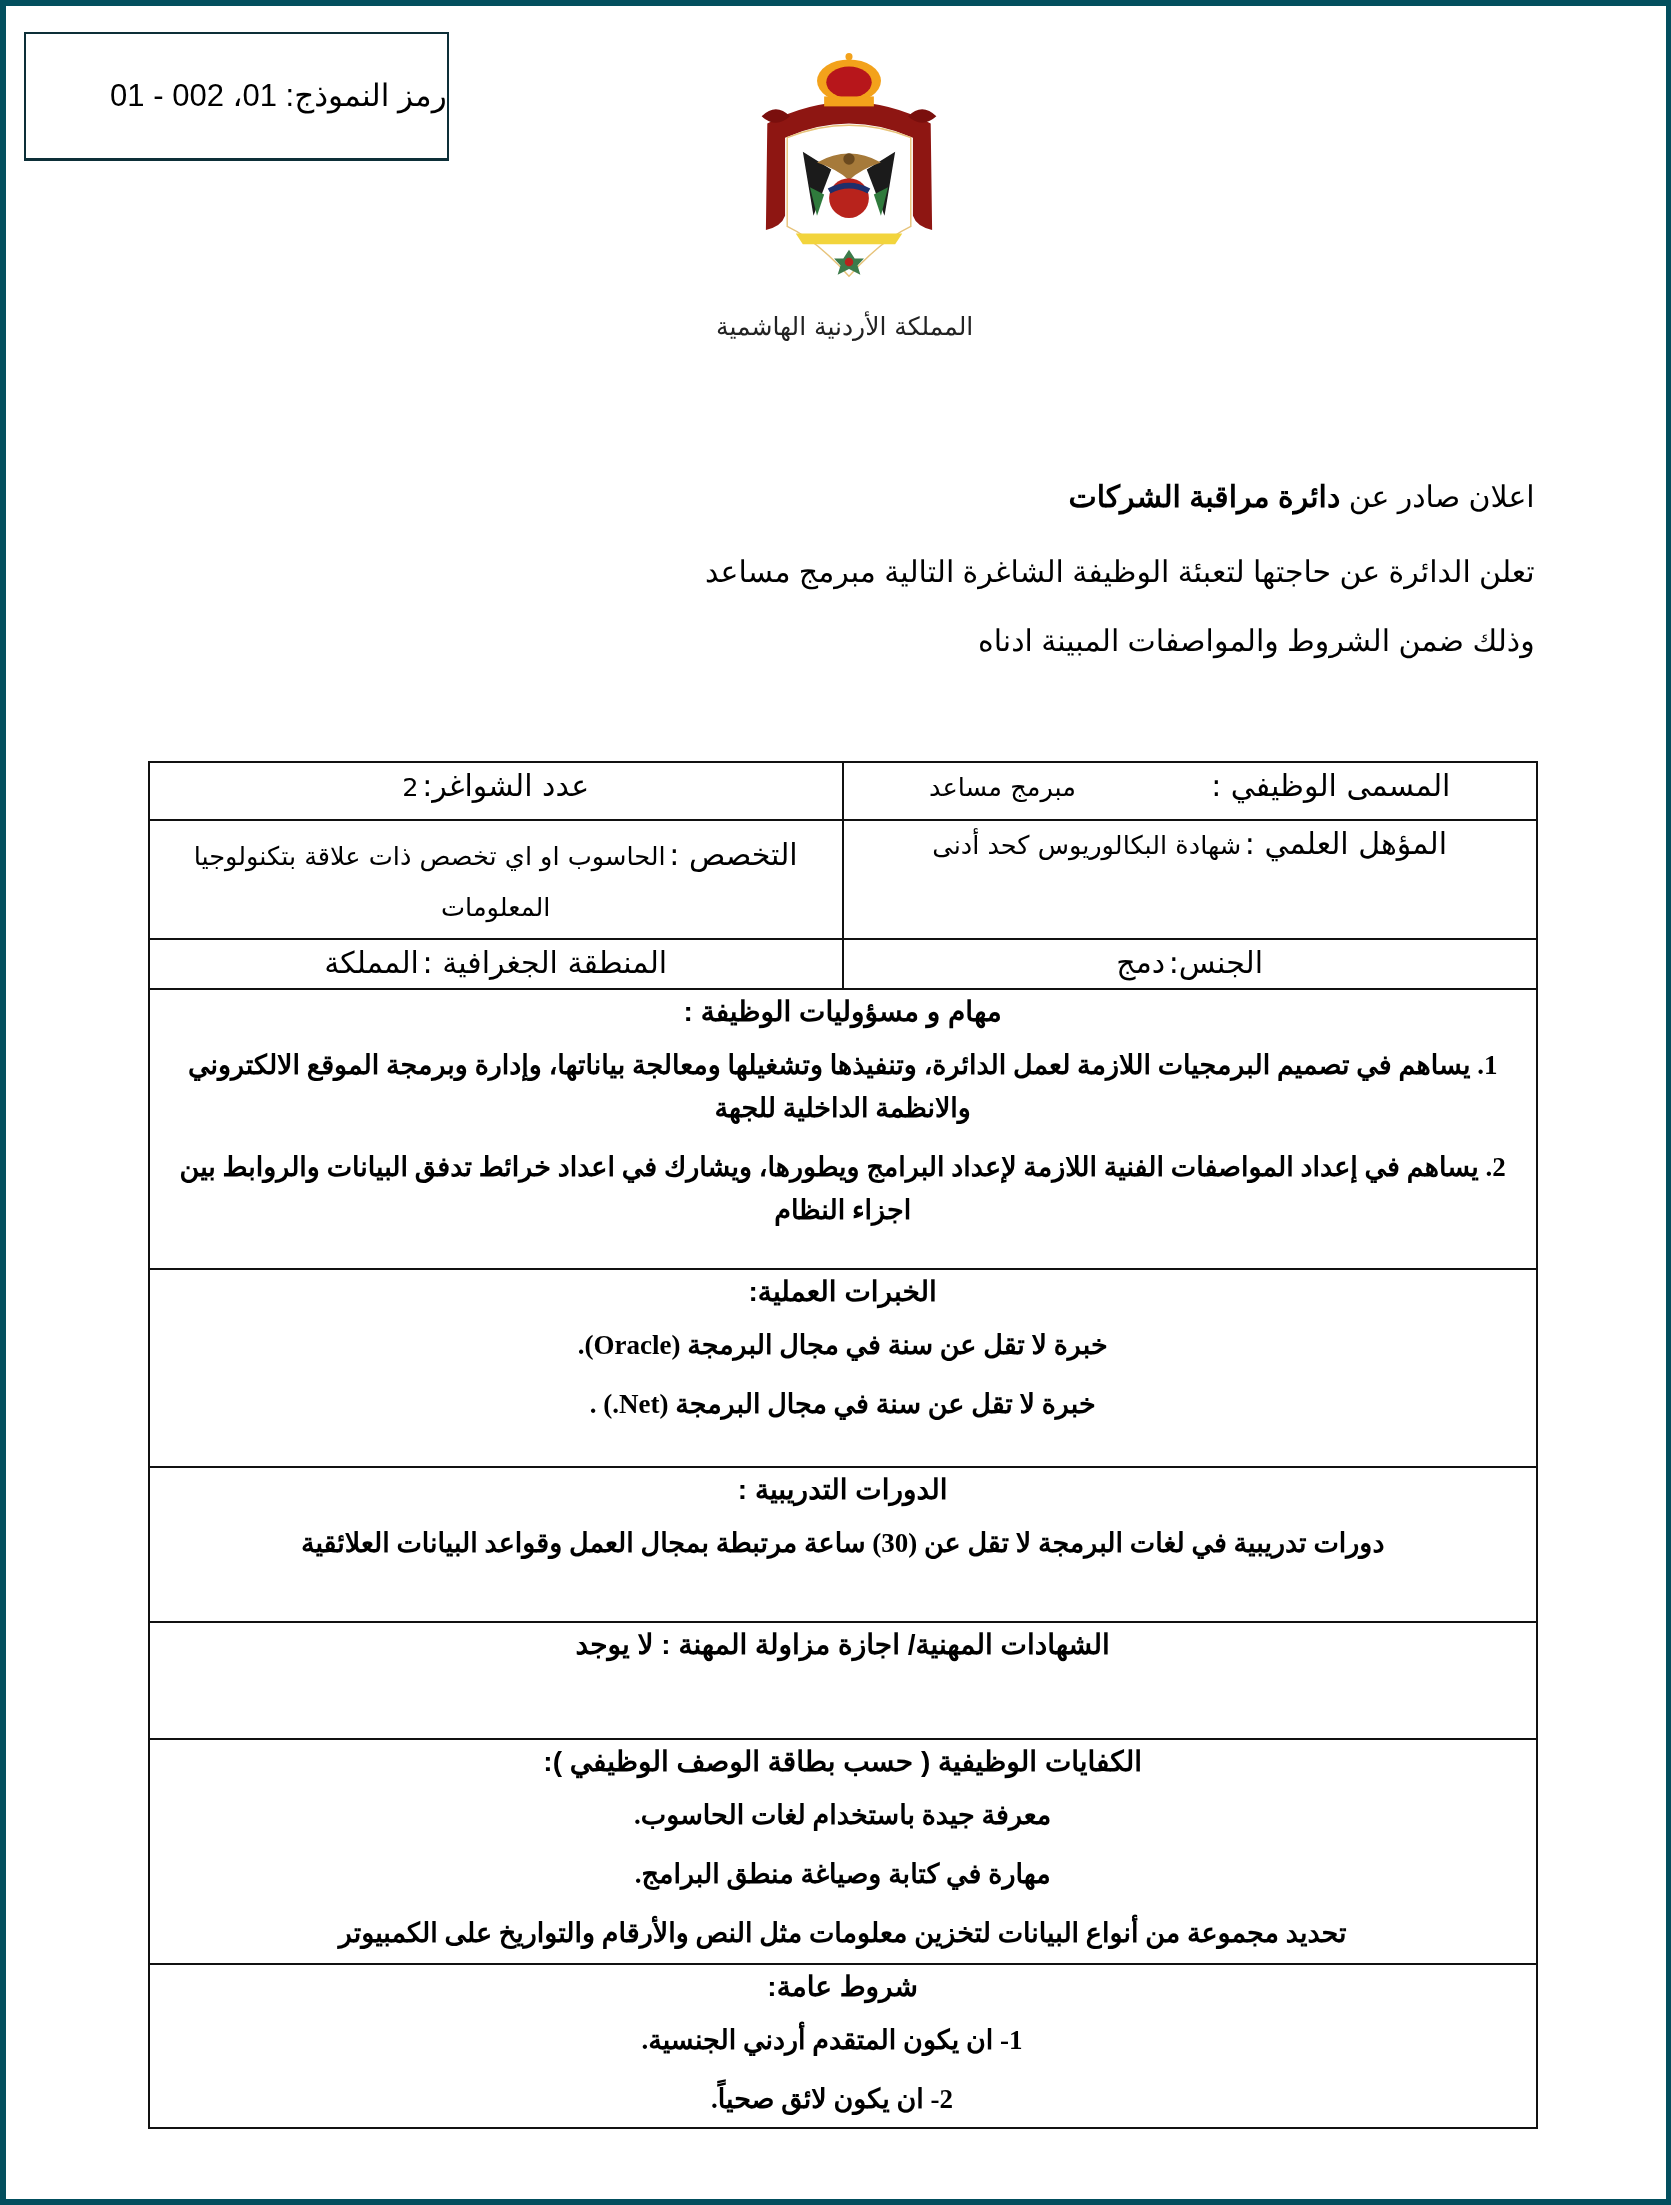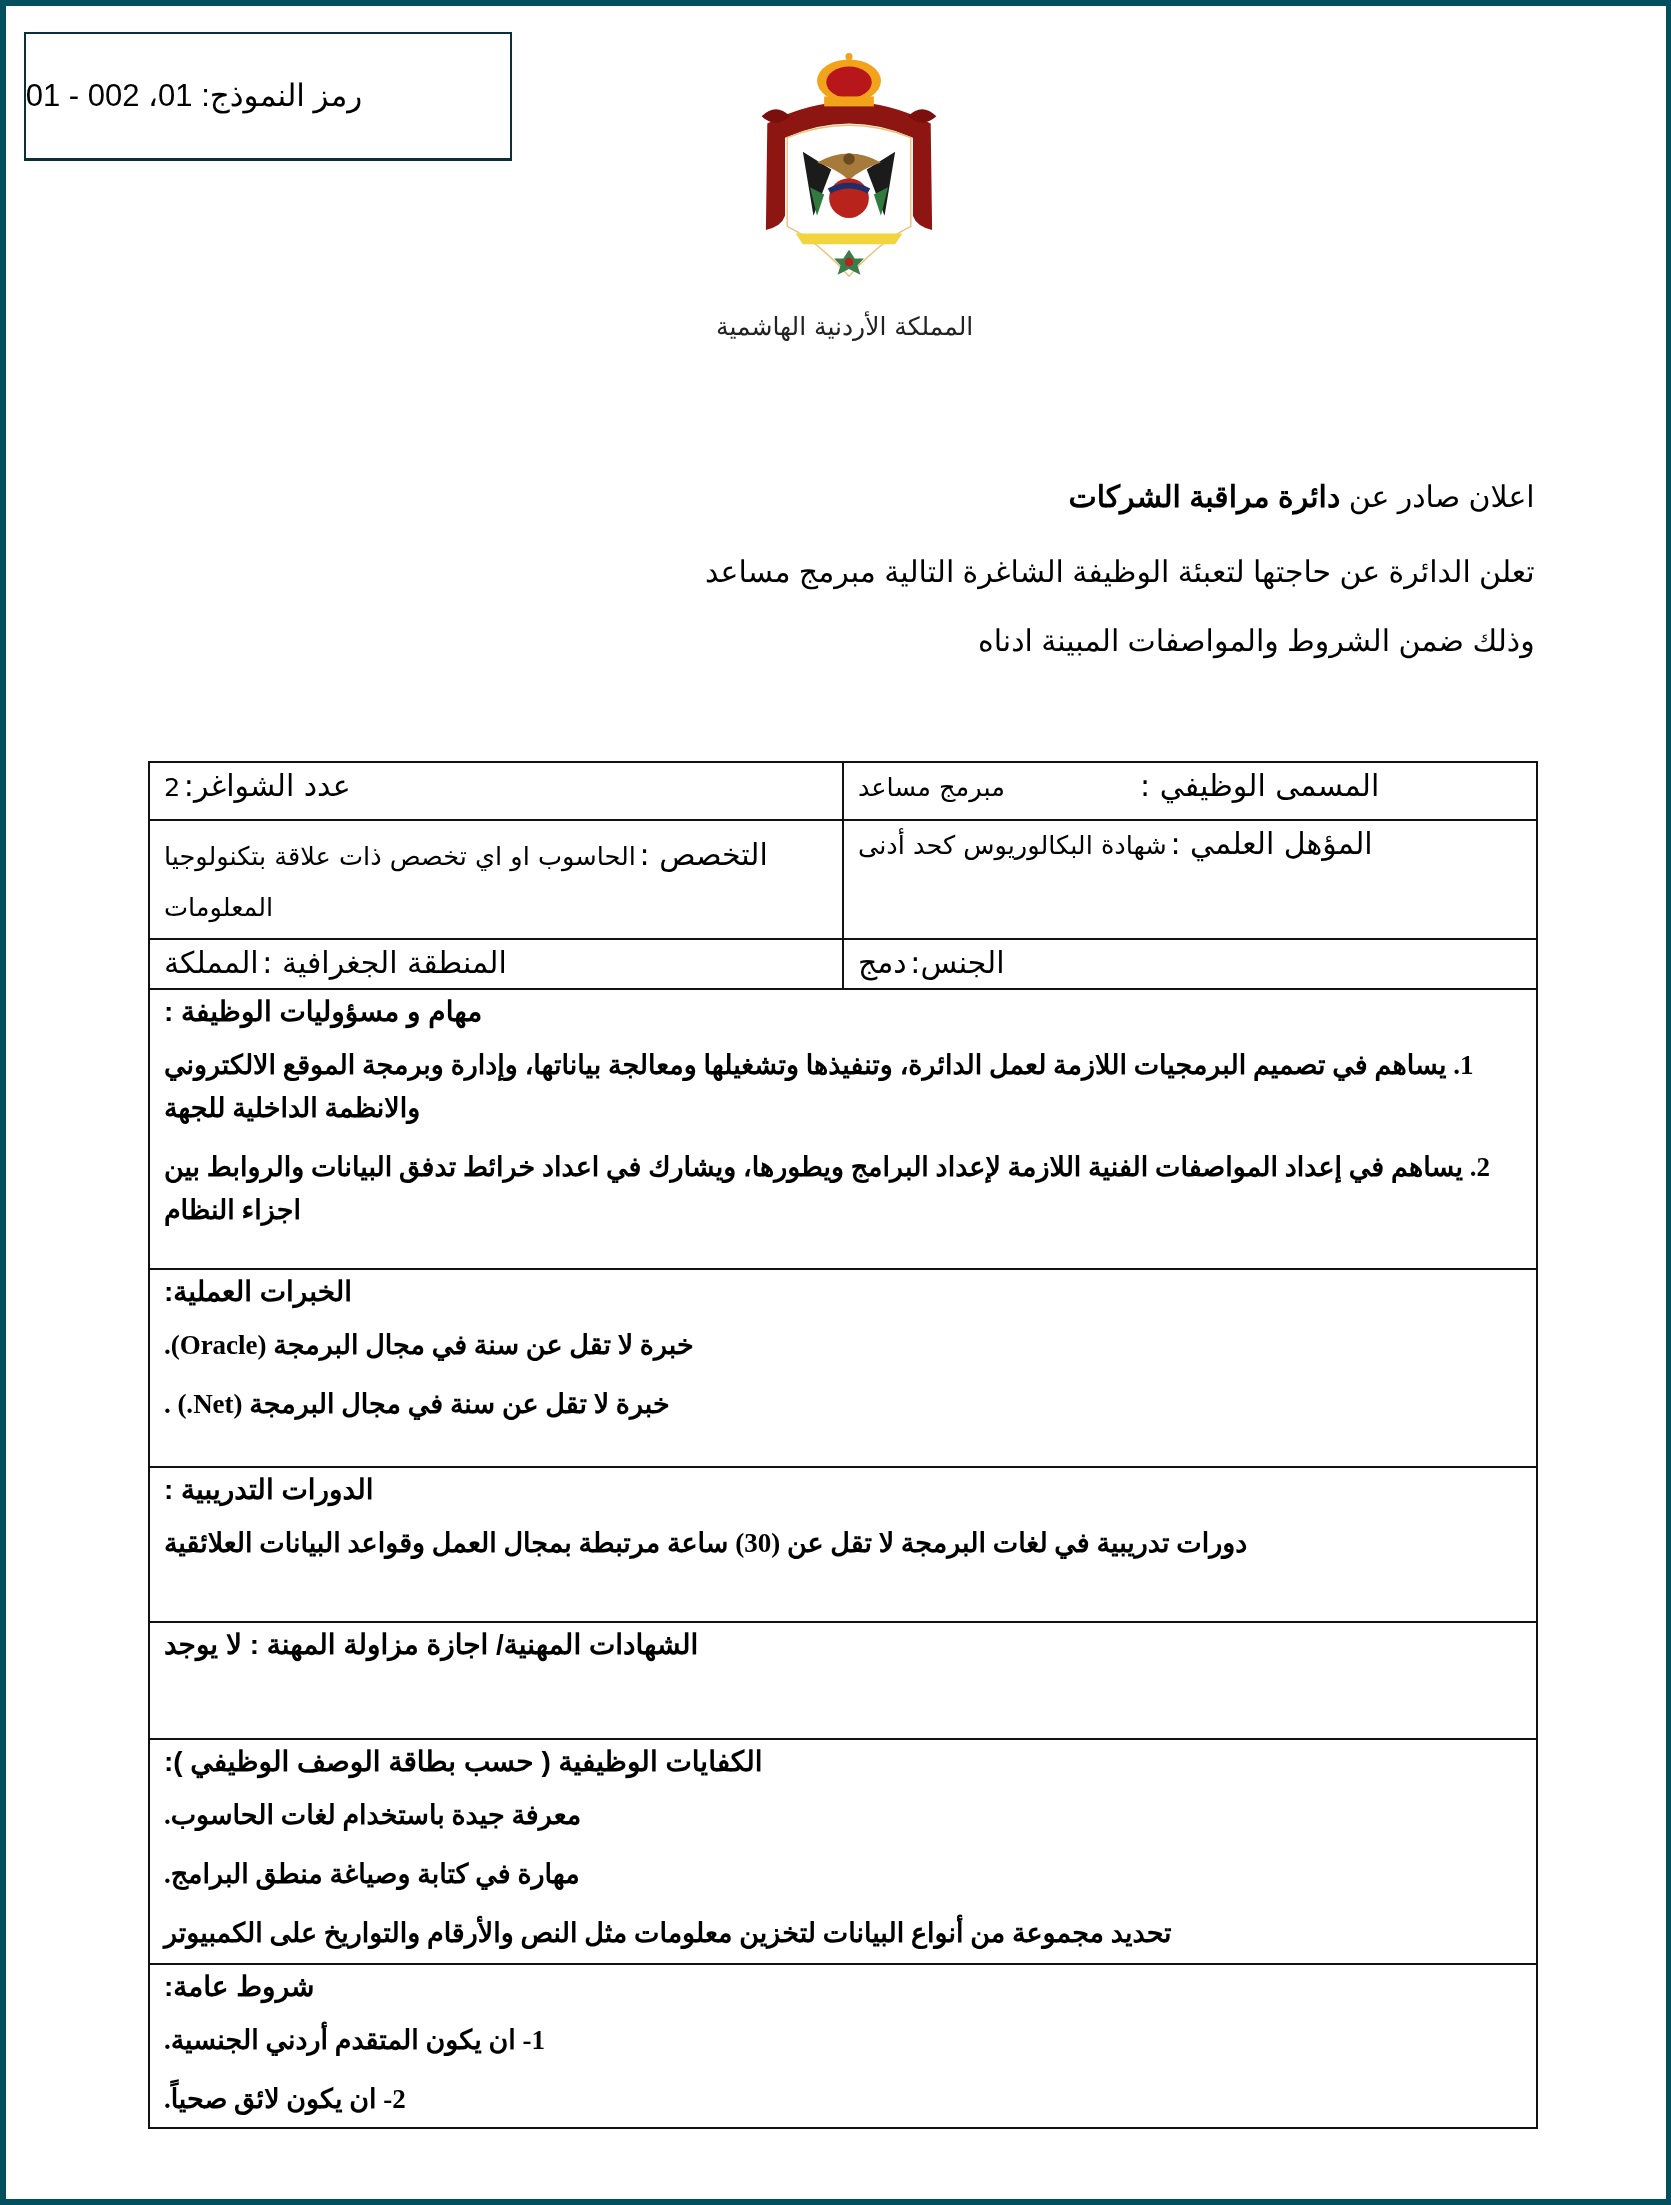--- a/index.html
+++ b/index.html
@@ -6,23 +6,23 @@
     body {
       width: 1672px; height: 2205px; background: #034f5e;
       font-family: "DejaVu Sans", sans-serif; color: #000;
       position: relative; overflow: hidden;
     }
     .page {
       position: absolute; left: 5.7px; top: 5.7px; right: 5.7px; bottom: 5.7px;
       background: #fff;
     }
     .form-code {
-      position: absolute; left: 18px; top: 26px; width: 488px; height: 129px;
+      position: absolute; left: 18px; top: 26px; width: 425px; height: 129px;
       border: 2.1px solid #0d2f38; border-bottom-width: 3.6px; box-sizing: border-box;
-      display: flex; align-items: center; justify-content: flex-end;
+      display: flex; align-items: center; justify-content: flex-start;
       font-family: "Liberation Sans", sans-serif; font-size: 31px; direction: rtl;
     }
     .emblem {
       position: absolute; left: 740px; top: 39px; width: 206px; height: 235px;
     }
     .kingdom {
       position: absolute; left: 704px; top: 306px; width: 270px; text-align: center;
       font-family: "DejaVu Serif", serif; font-size: 25px; direction: rtl; color: #222;
     }
     .intro { position: absolute; left: 142px; width: 1387px; direction: rtl;
@@ -31,21 +31,21 @@
     .l1 { top: 473px; }
     .l2 { top: 548px; }
     .l3 { top: 617px; }
 
     table.job {
       position: absolute; left: 142px; top: 755px; width: 1387px;
       border-collapse: collapse; direction: rtl; table-layout: fixed;
       font-family: "DejaVu Sans", sans-serif;
     }
     table.job td {
-      border: 2.1px solid #111; vertical-align: top; padding: 5.7px 14.2px; text-align: left;
+      border: 2.1px solid #111; vertical-align: top; padding: 5.7px 14.2px; text-align: center;
     }
     .lbl { font-size: 30px; }
     .val { font-size: 25.6px; }
     .ttl { font-size: 28px; font-weight: bold; font-family: "Liberation Sans", sans-serif; }
     .body-line { font-size: 27px; font-weight: bold; font-family: Liberation Serif, serif;
       margin-top: 15.7px; line-height: 1.6; }
     .spacer-jt { display: inline-block; width: 128px; }
   </style>
 </head>
 <body>

